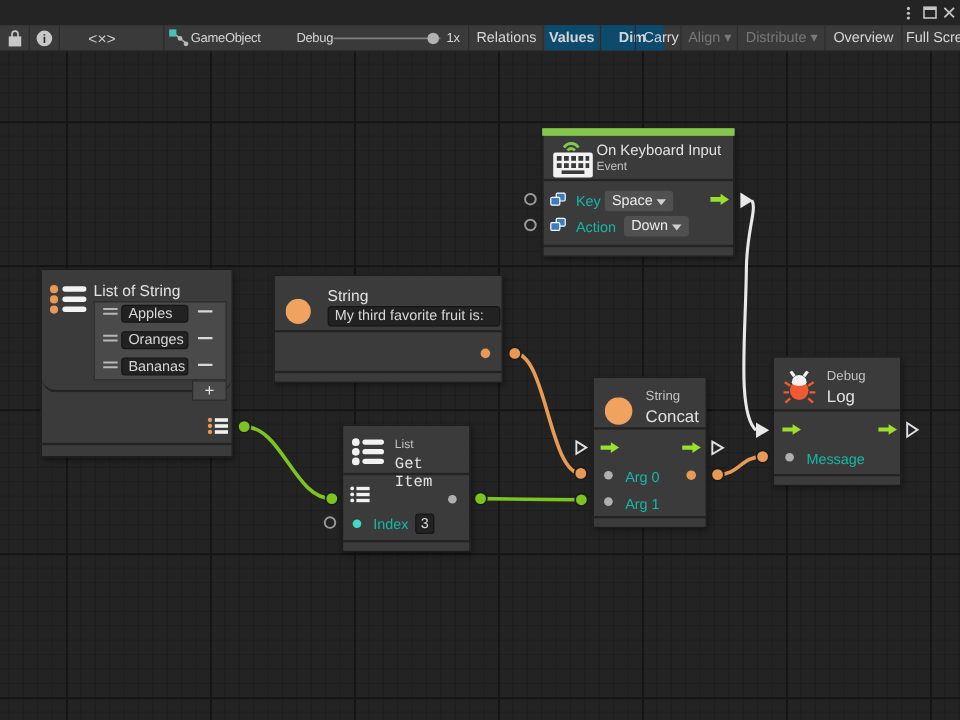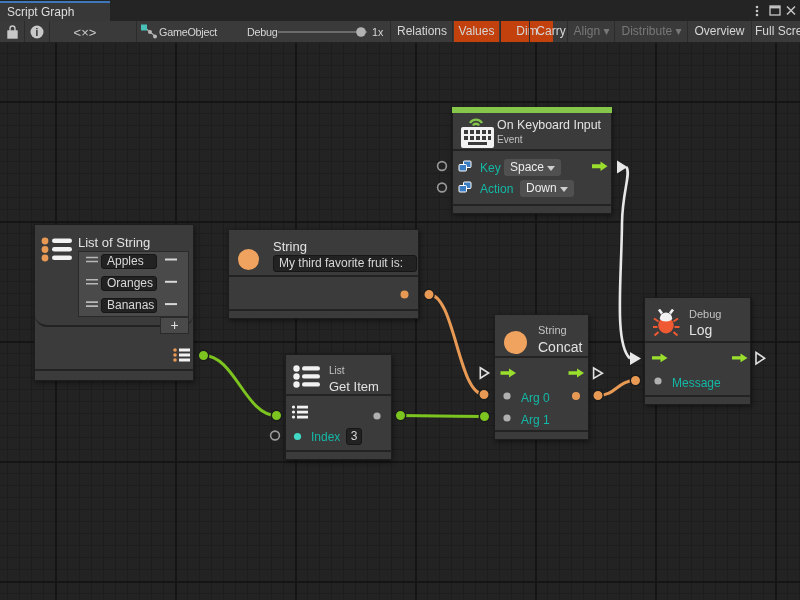--- a/index.html
+++ b/index.html
@@ -11,21 +11,21 @@
 #tabbar { position:absolute; left:0; top:0; width:800px; height:21px; background:#242424; }
 #tab { position:absolute; left:0; top:1px; width:110px; height:20px; background:#383838;
   border-top:2px solid #3d79ba; color:#dedede; font-size:12px; line-height:19px; padding-left:7px; }
 
 
 #toolbar { position:absolute; left:0; top:21px; width:800px; height:22px; background:#3a3a3a;
   border-bottom:1px solid #232323; color:#d6d6d6; font-size:12px; }
 .sep { position:absolute; top:0; width:1px; height:21px; background:#2c2c2c; }
 .tbtxt { position:absolute; top:4px; }
 .tbbtn { position:absolute; top:0px; height:21px; line-height:21px; text-align:center; color:#d6d6d6; }
-.tbbtn.on { background:#c2410c; }
+.tbbtn.on { background:#0c4a6e;font-weight:bold; }
 .tbbtn.dis { color:#787878; }
 
 
 #canvas { position:absolute; left:0; top:43px; width:800px; height:557px;
   background-color:#232323;
   background-image:
     linear-gradient(#151515 2px, transparent 2px),
     linear-gradient(90deg, #151515 2px, transparent 2px),
     linear-gradient(#1d1d1d 1px, transparent 1px),
     linear-gradient(90deg, #1d1d1d 1px, transparent 1px);
@@ -47,21 +47,20 @@
 .drop:after { content:""; position:absolute; right:6px; top:7px; border:4px solid transparent;
   border-top:5px solid #cfcfcf; }
 
 svg.ov { position:absolute; left:0; top:0; pointer-events:none; }
 </style>
 </head>
 <body>
 <div id="app">
 
   <div id="tabbar">
-    <div id="tab">Script Graph</div>
     <svg class="ov" width="800" height="21">
       <g fill="#c6c6c6">
           <circle cx="757" cy="7" r="1.3"></circle>
           <circle cx="757" cy="11" r="1.3"></circle>
           <circle cx="757" cy="15" r="1.3"></circle>
         </g>
       <rect x="770" y="6" width="10" height="9" fill="none" stroke="#c6c6c6" stroke-width="1.3"></rect>
       <line x1="770" y1="7.3" x2="780" y2="7.3" stroke="#c6c6c6" stroke-width="2.2"></line>
       <path d="M787 6.5 L795 14.5 M795 6.5 L787 14.5" stroke="#c6c6c6" stroke-width="1.5"></path>
     </svg>
@@ -167,21 +166,21 @@
           <g fill="#f2f2f2">
               <circle cx="3.5" cy="3.5" r="3.2"></circle>
               <circle cx="3.5" cy="11.5" r="3.2"></circle>
               <circle cx="3.5" cy="19.5" r="3.2"></circle>
           <rect x="9" y="1.2" width="18" height="4.4" rx="2.2"></rect>
               <rect x="9" y="9.2" width="18" height="4.4" rx="2.2"></rect>
               <rect x="9" y="17.2" width="18" height="4.4" rx="2.2"></rect>
             </g>
         </svg>
         <div class="sub" style="position:absolute;left:43px;top:10px;">List</div>
-        <div class="title" style="position:absolute;left:43px;top:24px;">Get Item</div>
+        <div class="title" style="position:absolute;left:43px;top:24px;font-family:Liberation Mono, monospace;">Get Item</div>
       </div>
       <svg class="ov" width="107" height="106">
 
         <g fill="#f2f2f2">
             <circle cx="7.5" cy="52" r="1.6"></circle>
             <circle cx="7.5" cy="57" r="1.6"></circle>
             <circle cx="7.5" cy="62" r="1.6"></circle>
         <rect x="11" y="50.7" width="11" height="2.8"></rect>
             <rect x="11" y="55.7" width="11" height="2.8"></rect>
             <rect x="11" y="60.7" width="11" height="2.8"></rect>

